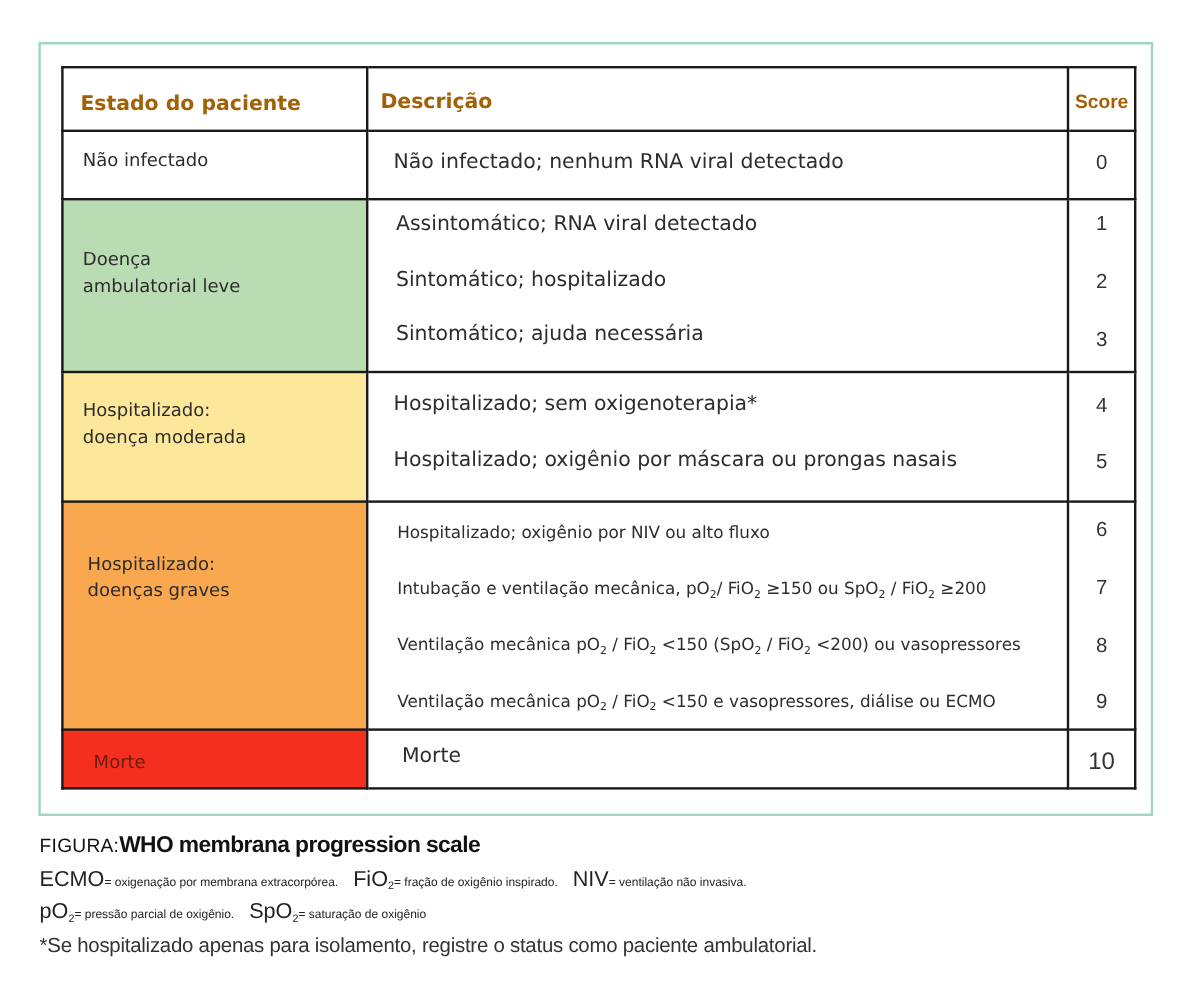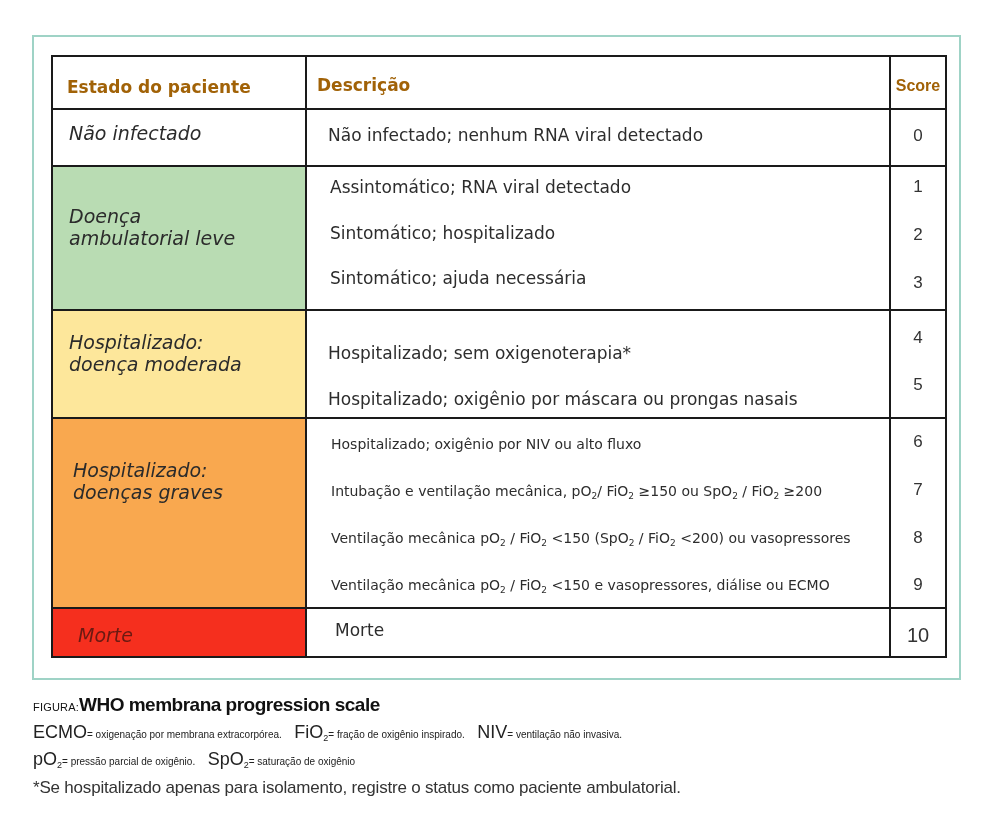--- a/index.html
+++ b/index.html
@@ -8,31 +8,31 @@
   .frame { position:absolute; left:32px; top:35px; width:929px; height:645px;
            border:2px solid #9fd3c6; box-sizing:border-box; }
   table.scale { position:absolute; left:51px; top:55px; width:894px;
                 border-collapse:collapse; table-layout:fixed; }
   table.scale td, table.scale th { border:2px solid #1a1a1a; padding:0; vertical-align:top; }
   col.c1 { width:254px; } col.c2 { width:584px; } col.c3 { width:56px; }
   th { text-align:left; font-weight:600; font-size:17px; color:#a16207; height:51px; }
   th .in { padding:20px 0 0 14px; }
   th.desc .in { padding:18px 0 0 10px; }
   th.score .in { padding:20px 0 0 0; text-align:center; font-family:"Liberation Sans", sans-serif; font-weight:bold; font-size:16px; }
-  .state { font-size:19px; line-height:22px;font-style:italic; }
+  .state { font-size:15px; line-height:22px; }
   .state .in { padding-left:16px; }
   .desc-cell .line { font-size:17px; color:#2d2d2d; }
   .desc-cell.small .line { font-size:14px; }
   .score-cell { text-align:center; font-family:"Liberation Sans", sans-serif; font-size:17px; color:#333; }
   .score-cell .n { display:block; }
   sub { font-size:9px; vertical-align:-3px; }
   .g { background:#b9dcb3; } .y { background:#fde79b; } .o { background:#f9a84f; } .r { background:#f52f1e; }
   .caption { position:absolute; left:33px; top:694px; width:950px; }
   .cap-title { font-family:"Liberation Sans", sans-serif; font-size:19px; color:#111; }
-  .cap-title .fig { font-size:11px; letter-spacing:0.2px;margin-top:23px; }
+  .cap-title .fig { font-size:16px; letter-spacing:0.2px;margin-top:23px; }
   .cap-title .t { font-weight:bold; letter-spacing:-0.5px; }
   .cap-line { font-family:"Liberation Sans", sans-serif; color:#222; margin-top:6px; }
   .cap-line .abbr { font-size:18px; }
   .cap-line .def { font-size:10px; margin-right:8px; }
   .cap-note { font-family:"Liberation Sans", sans-serif; font-size:17px; color:#333; margin-top:8px; letter-spacing:-0.2px; }
 </style>
 </head>
 <body>
 
 <div class="frame"></div>
@@ -93,21 +93,21 @@
 
   <tr style="height:108px;">
     <td class="state y">
       <div class="in" style="padding-top:20px;">
         <div>Hospitalizado:</div>
         <div>doença moderada</div>
       </div>
     </td>
     <td class="desc-cell">
       <div style="padding:16px 0 0 21px;">
-        <div class="line" style="height:46px;margin-top:16px;">Hospitalizado; sem oxigenoterapia*</div>
+        <div class="line" style="height:46px;">Hospitalizado; sem oxigenoterapia*</div>
         <div class="line">Hospitalizado; oxigênio por máscara ou prongas nasais</div>
       </div>
     </td>
     <td class="score-cell">
       <div style="padding-top:17px;">
         <span class="n" style="height:47px;">4</span>
         <span class="n">5</span>
       </div>
     </td>
   </tr>

